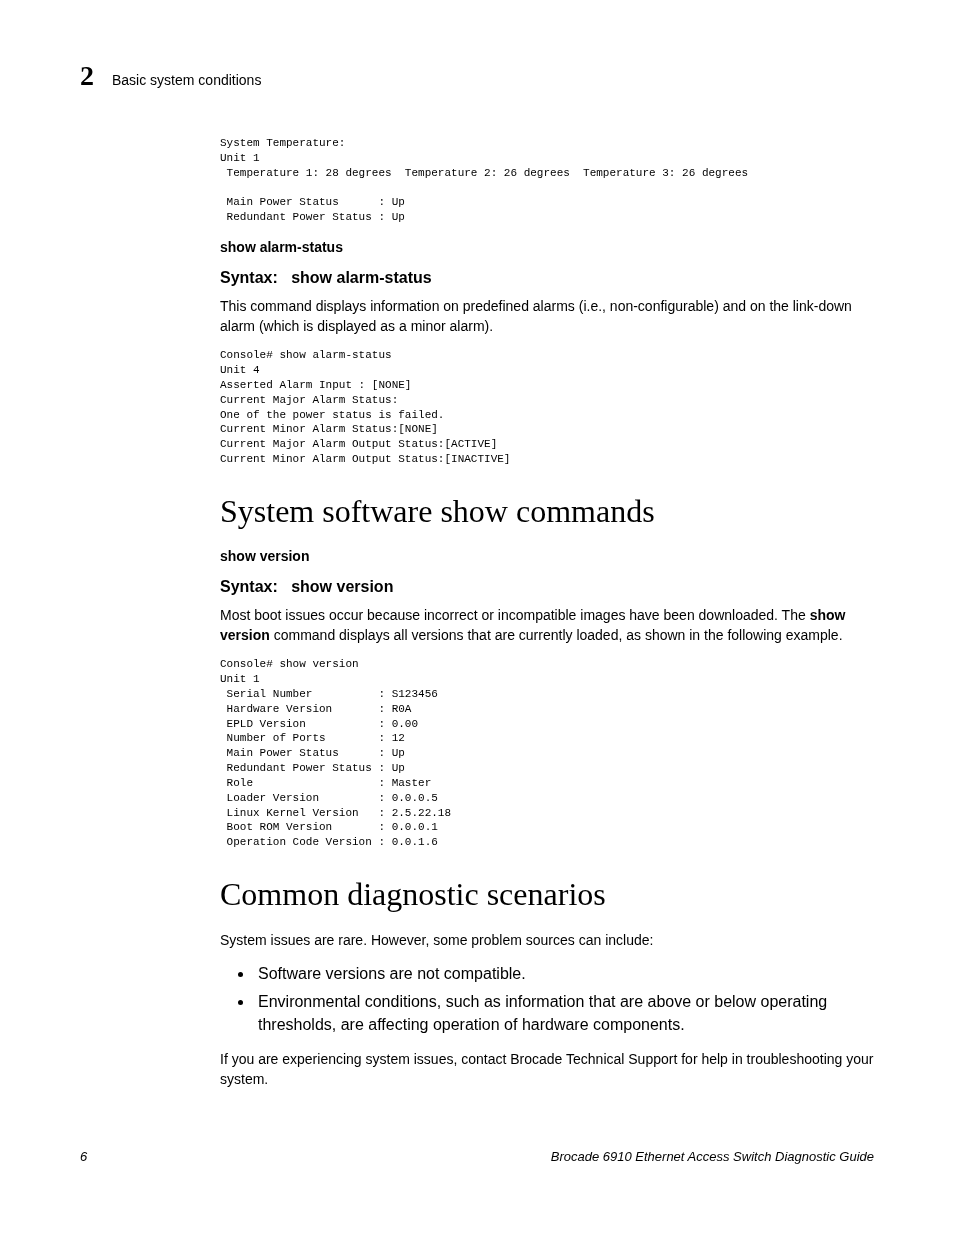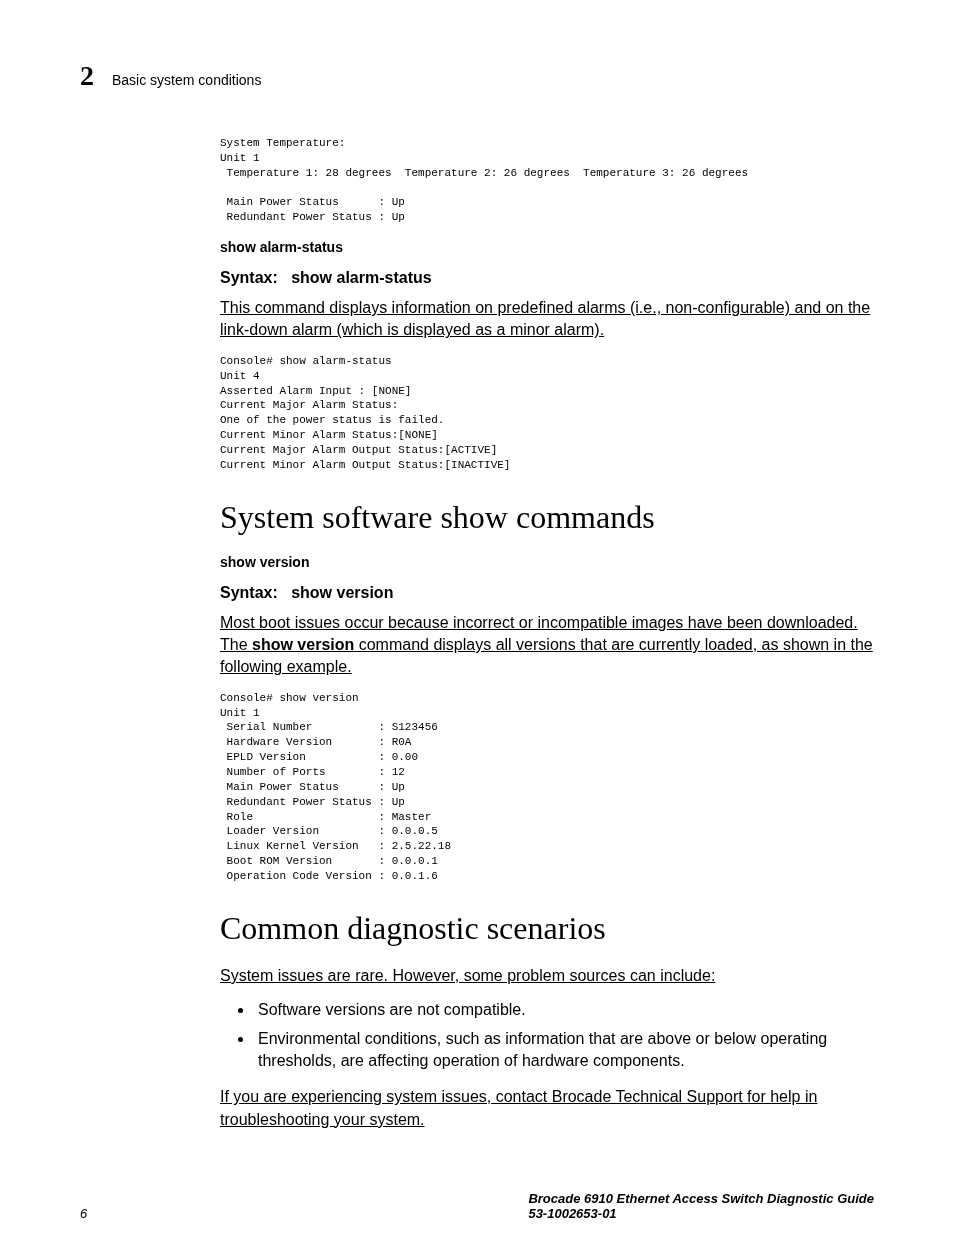--- a/index.html
+++ b/index.html
@@ -49,24 +49,23 @@
     font-size: 16px;
     margin-bottom: 10px;
   }
   .syntax-label {
     font-weight: bold;
   }
   .syntax-cmd {
     font-weight: bold;
   }
   p.body {
-    font-size: 16px;
+    font-size: 14px;
     line-height: 1.4;
     margin: 0 0 12px 0;
-    text-decoration: underline;
   }
   h2.section {
     font-family: Georgia, 'Times New Roman', serif;
     font-weight: normal;
     font-size: 32px;
     margin: 26px 0 18px 0;
   }
   ul.bullets {
     list-style-type: disc;
     padding-left: 34px;
@@ -80,22 +79,21 @@
   }
   .footer {
     margin-top: 60px;
     display: flex;
     justify-content: space-between;
     align-items: flex-end;
     font-style: italic;
     font-size: 13px;
   }
   .footer-right {
-    text-align: left;
-    font-weight: bold;
+    text-align: right;
   }
   .inline-bold {
     font-weight: bold;
   }
 </style>
 </head>
 <body>
 
 <div class="page">
 
@@ -170,17 +168,16 @@
     </ul>
 
     <p class="body">If you are experiencing system issues, contact Brocade Technical Support for help in troubleshooting your system.</p>
 
   </div>
 
   <div class="footer">
     <div>6</div>
     <div class="footer-right">
       <div>Brocade 6910 Ethernet Access Switch Diagnostic Guide</div>
-      <div>53-1002653-01</div>
     </div>
   </div>
 
 </div>
 
 </body></html>

